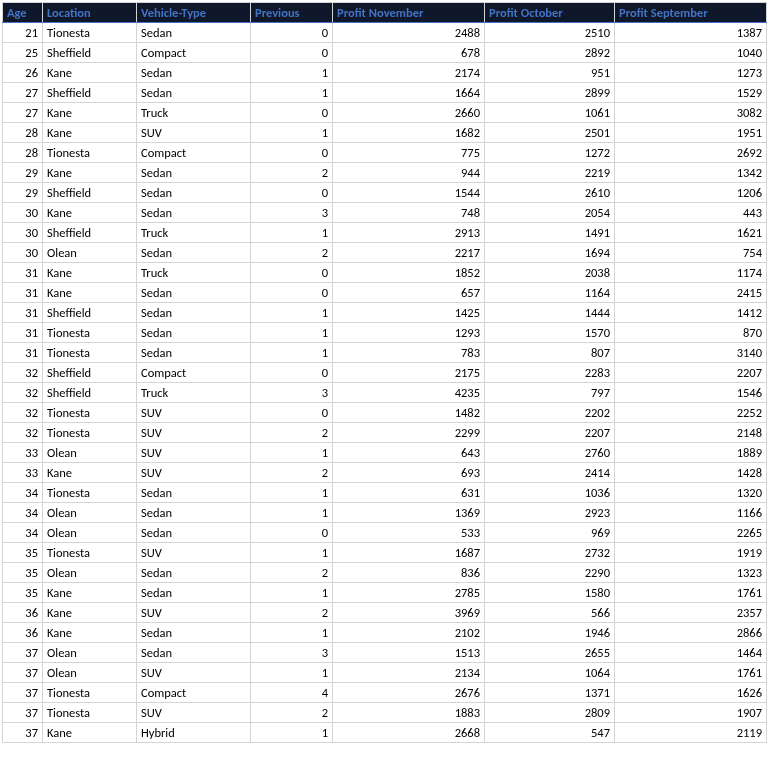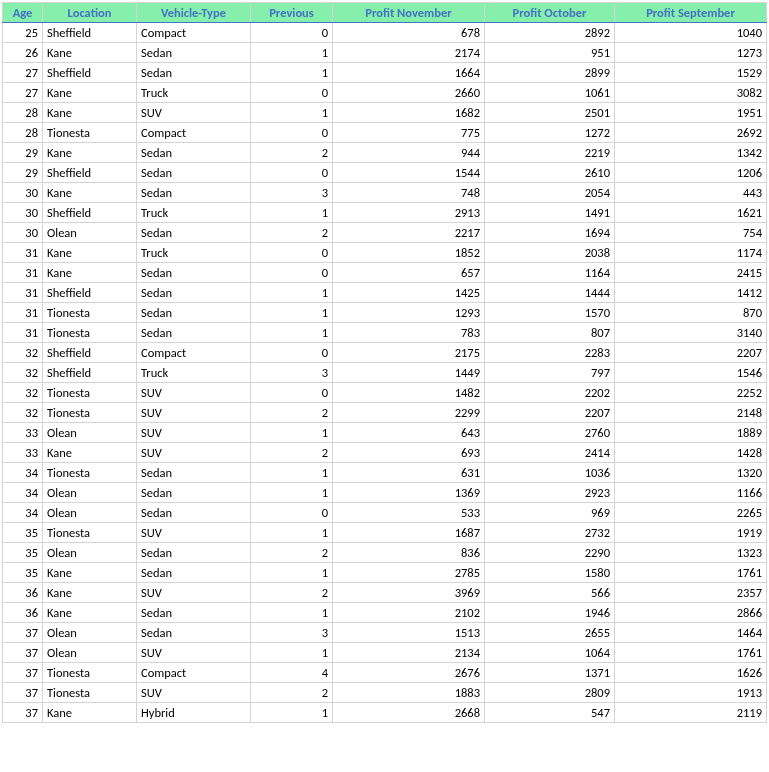--- a/index.html
+++ b/index.html
@@ -18,22 +18,22 @@
     border: 1px solid #d4d4d4;
     padding: 1px 4px;
     height: 17px;
     line-height: 17px;
     white-space: nowrap;
     overflow: hidden;
   }
   th {
     color: #4472c4;
     font-weight: bold;
-    text-align: center;
-    background: #86efac;
+    text-align: left;
+    background: #0f172a;
     border-bottom: 1.5px solid #4472c4;
   }
   .num { text-align: right; }
   .txt { text-align: left; }
 
   col.c-age   { width: 40px; }
   col.c-loc   { width: 94px; }
   col.c-veh   { width: 114px; }
   col.c-prev  { width: 82px; }
   col.c-nov   { width: 152px; }
@@ -59,20 +59,29 @@
       <th>Location</th>
       <th>Vehicle-Type</th>
       <th>Previous</th>
       <th>Profit November</th>
       <th>Profit October</th>
       <th>Profit September</th>
     </tr>
   </thead>
   <tbody id="tbody">
       <tr>
+        <td class="num">21</td>
+        <td class="txt">Tionesta</td>
+        <td class="txt">Sedan</td>
+        <td class="num">0</td>
+        <td class="num">2488</td>
+        <td class="num">2510</td>
+        <td class="num">1387</td>
+      </tr>
+      <tr>
         <td class="num">25</td>
         <td class="txt">Sheffield</td>
         <td class="txt">Compact</td>
         <td class="num">0</td>
         <td class="num">678</td>
         <td class="num">2892</td>
         <td class="num">1040</td>
       </tr>
       <tr>
         <td class="num">26</td>
@@ -216,21 +225,21 @@
         <td class="num">0</td>
         <td class="num">2175</td>
         <td class="num">2283</td>
         <td class="num">2207</td>
       </tr>
       <tr>
         <td class="num">32</td>
         <td class="txt">Sheffield</td>
         <td class="txt">Truck</td>
         <td class="num">3</td>
-        <td class="num">1449</td>
+        <td class="num">4235</td>
         <td class="num">797</td>
         <td class="num">1546</td>
       </tr>
       <tr>
         <td class="num">32</td>
         <td class="txt">Tionesta</td>
         <td class="txt">SUV</td>
         <td class="num">0</td>
         <td class="num">1482</td>
         <td class="num">2202</td>
@@ -362,21 +371,21 @@
         <td class="num">1371</td>
         <td class="num">1626</td>
       </tr>
       <tr>
         <td class="num">37</td>
         <td class="txt">Tionesta</td>
         <td class="txt">SUV</td>
         <td class="num">2</td>
         <td class="num">1883</td>
         <td class="num">2809</td>
-        <td class="num">1913</td>
+        <td class="num">1907</td>
       </tr>
       <tr>
         <td class="num">37</td>
         <td class="txt">Kane</td>
         <td class="txt">Hybrid</td>
         <td class="num">1</td>
         <td class="num">2668</td>
         <td class="num">547</td>
         <td class="num">2119</td>
       </tr>

